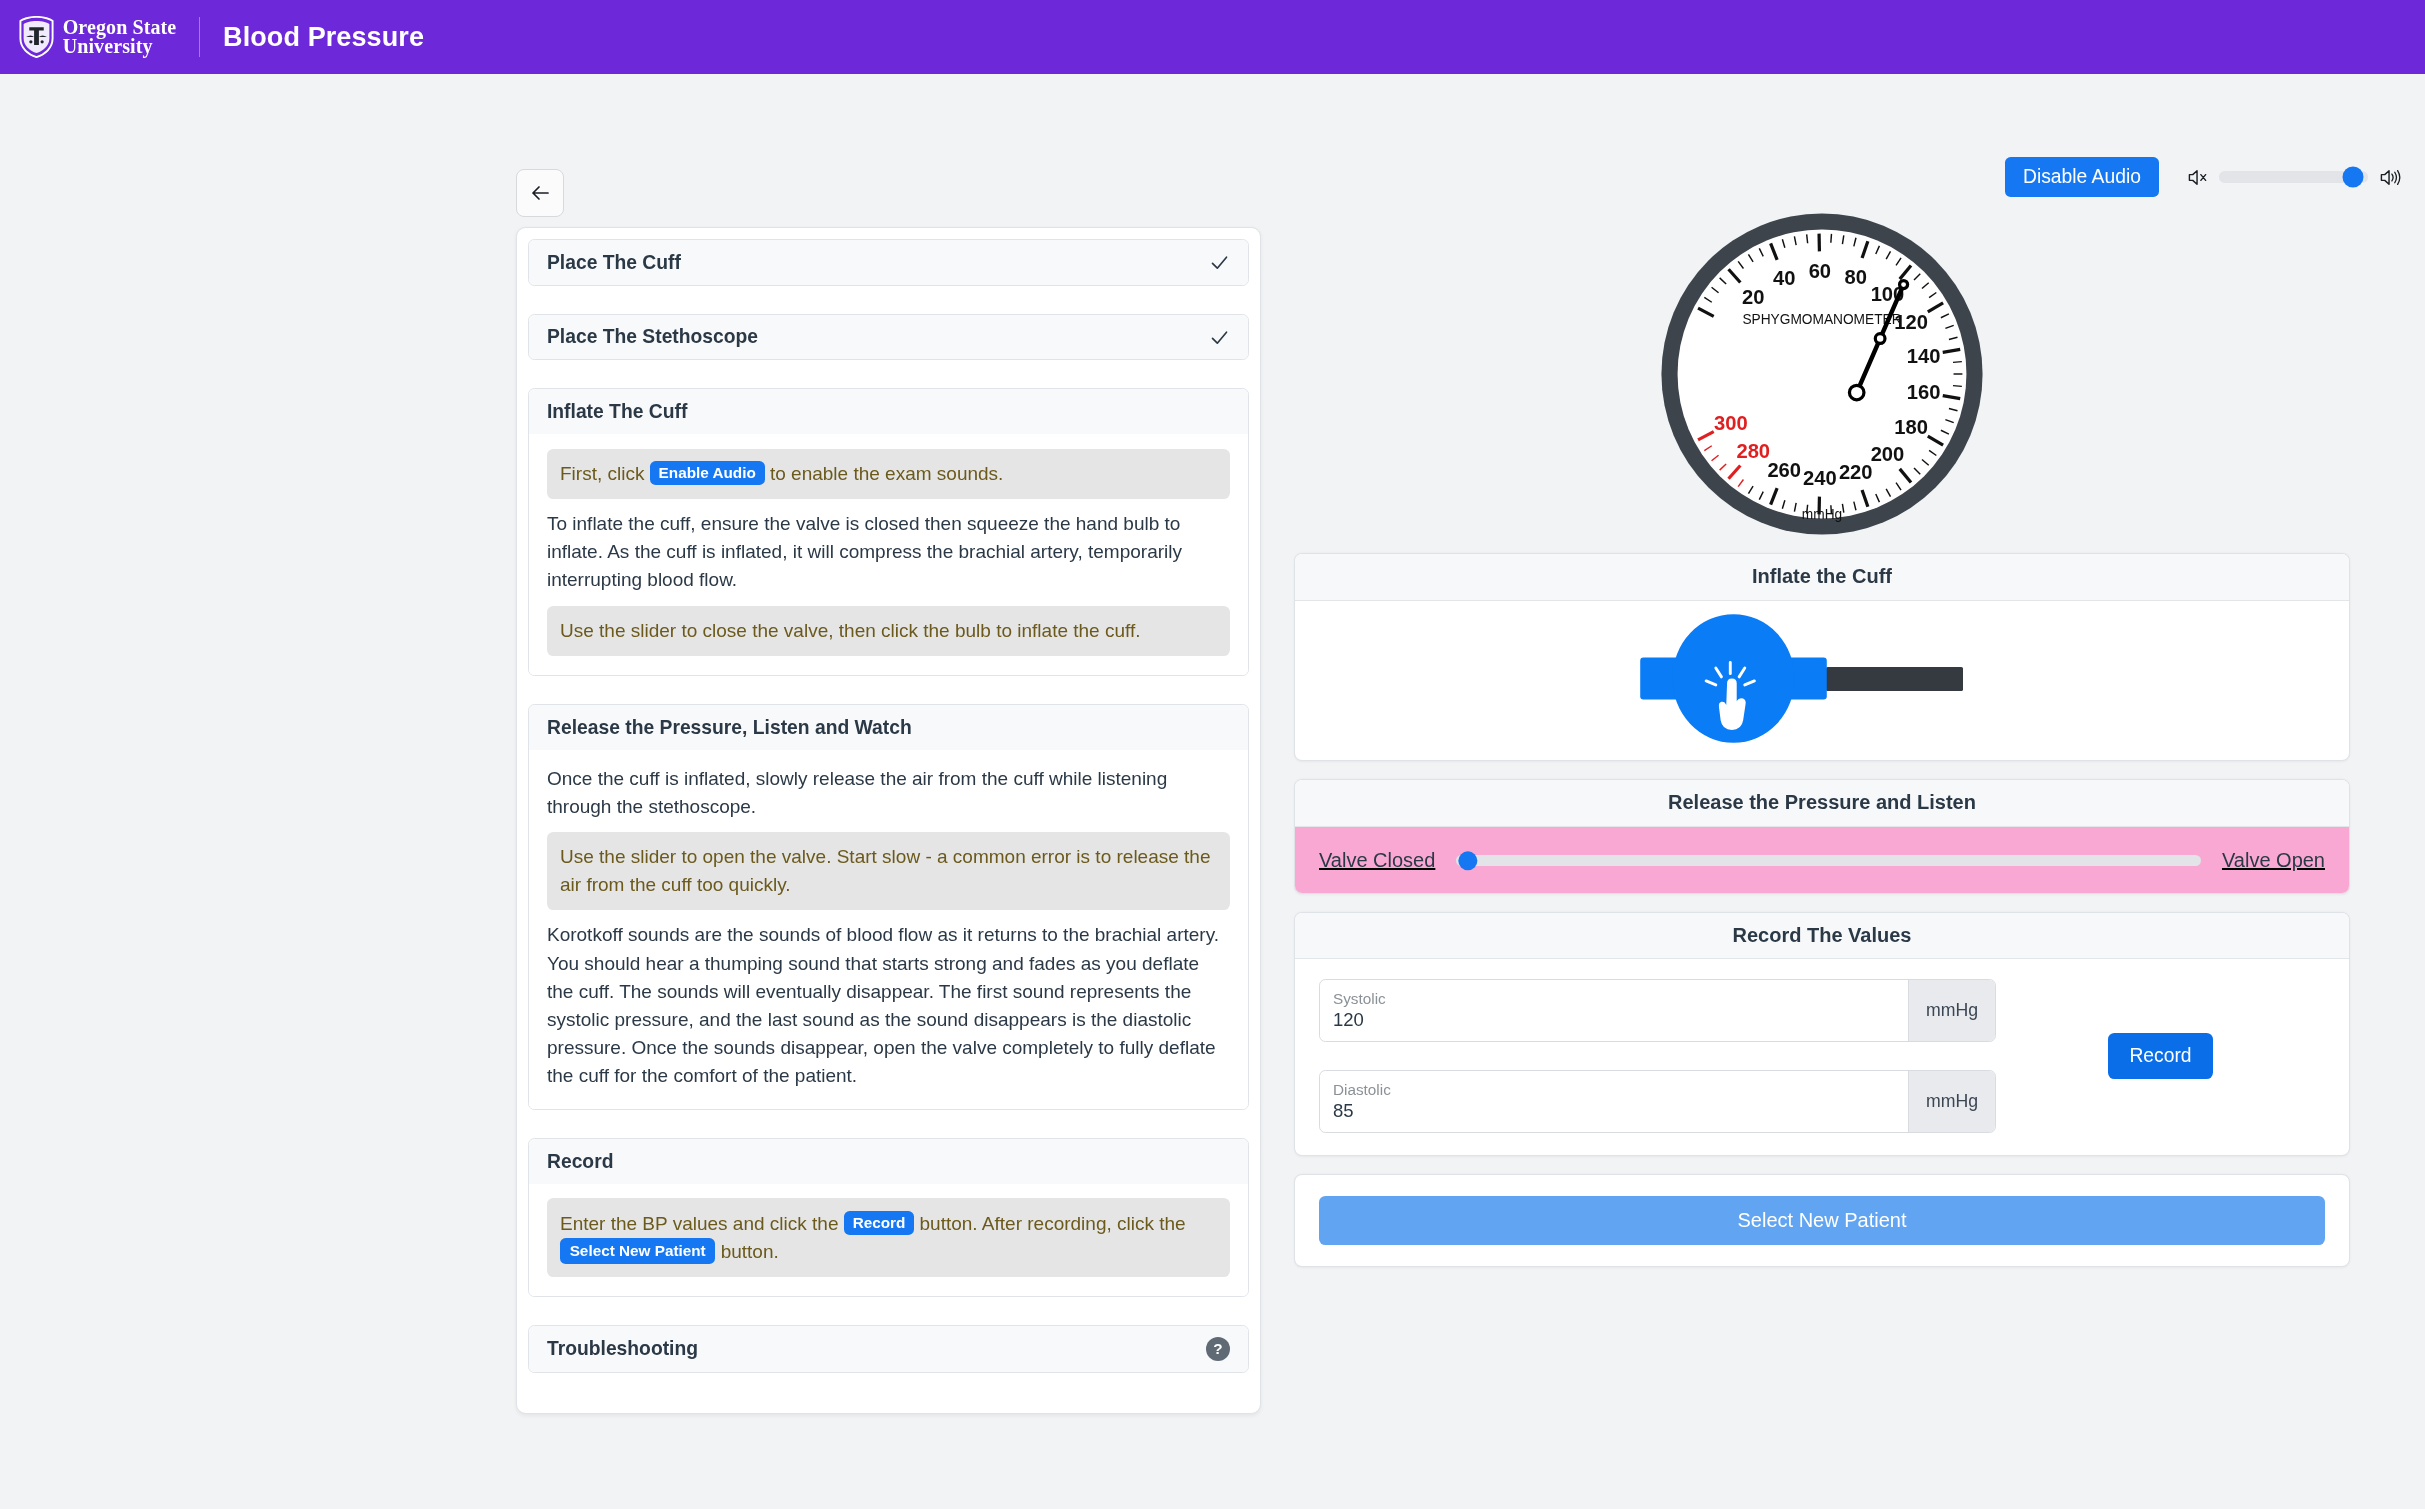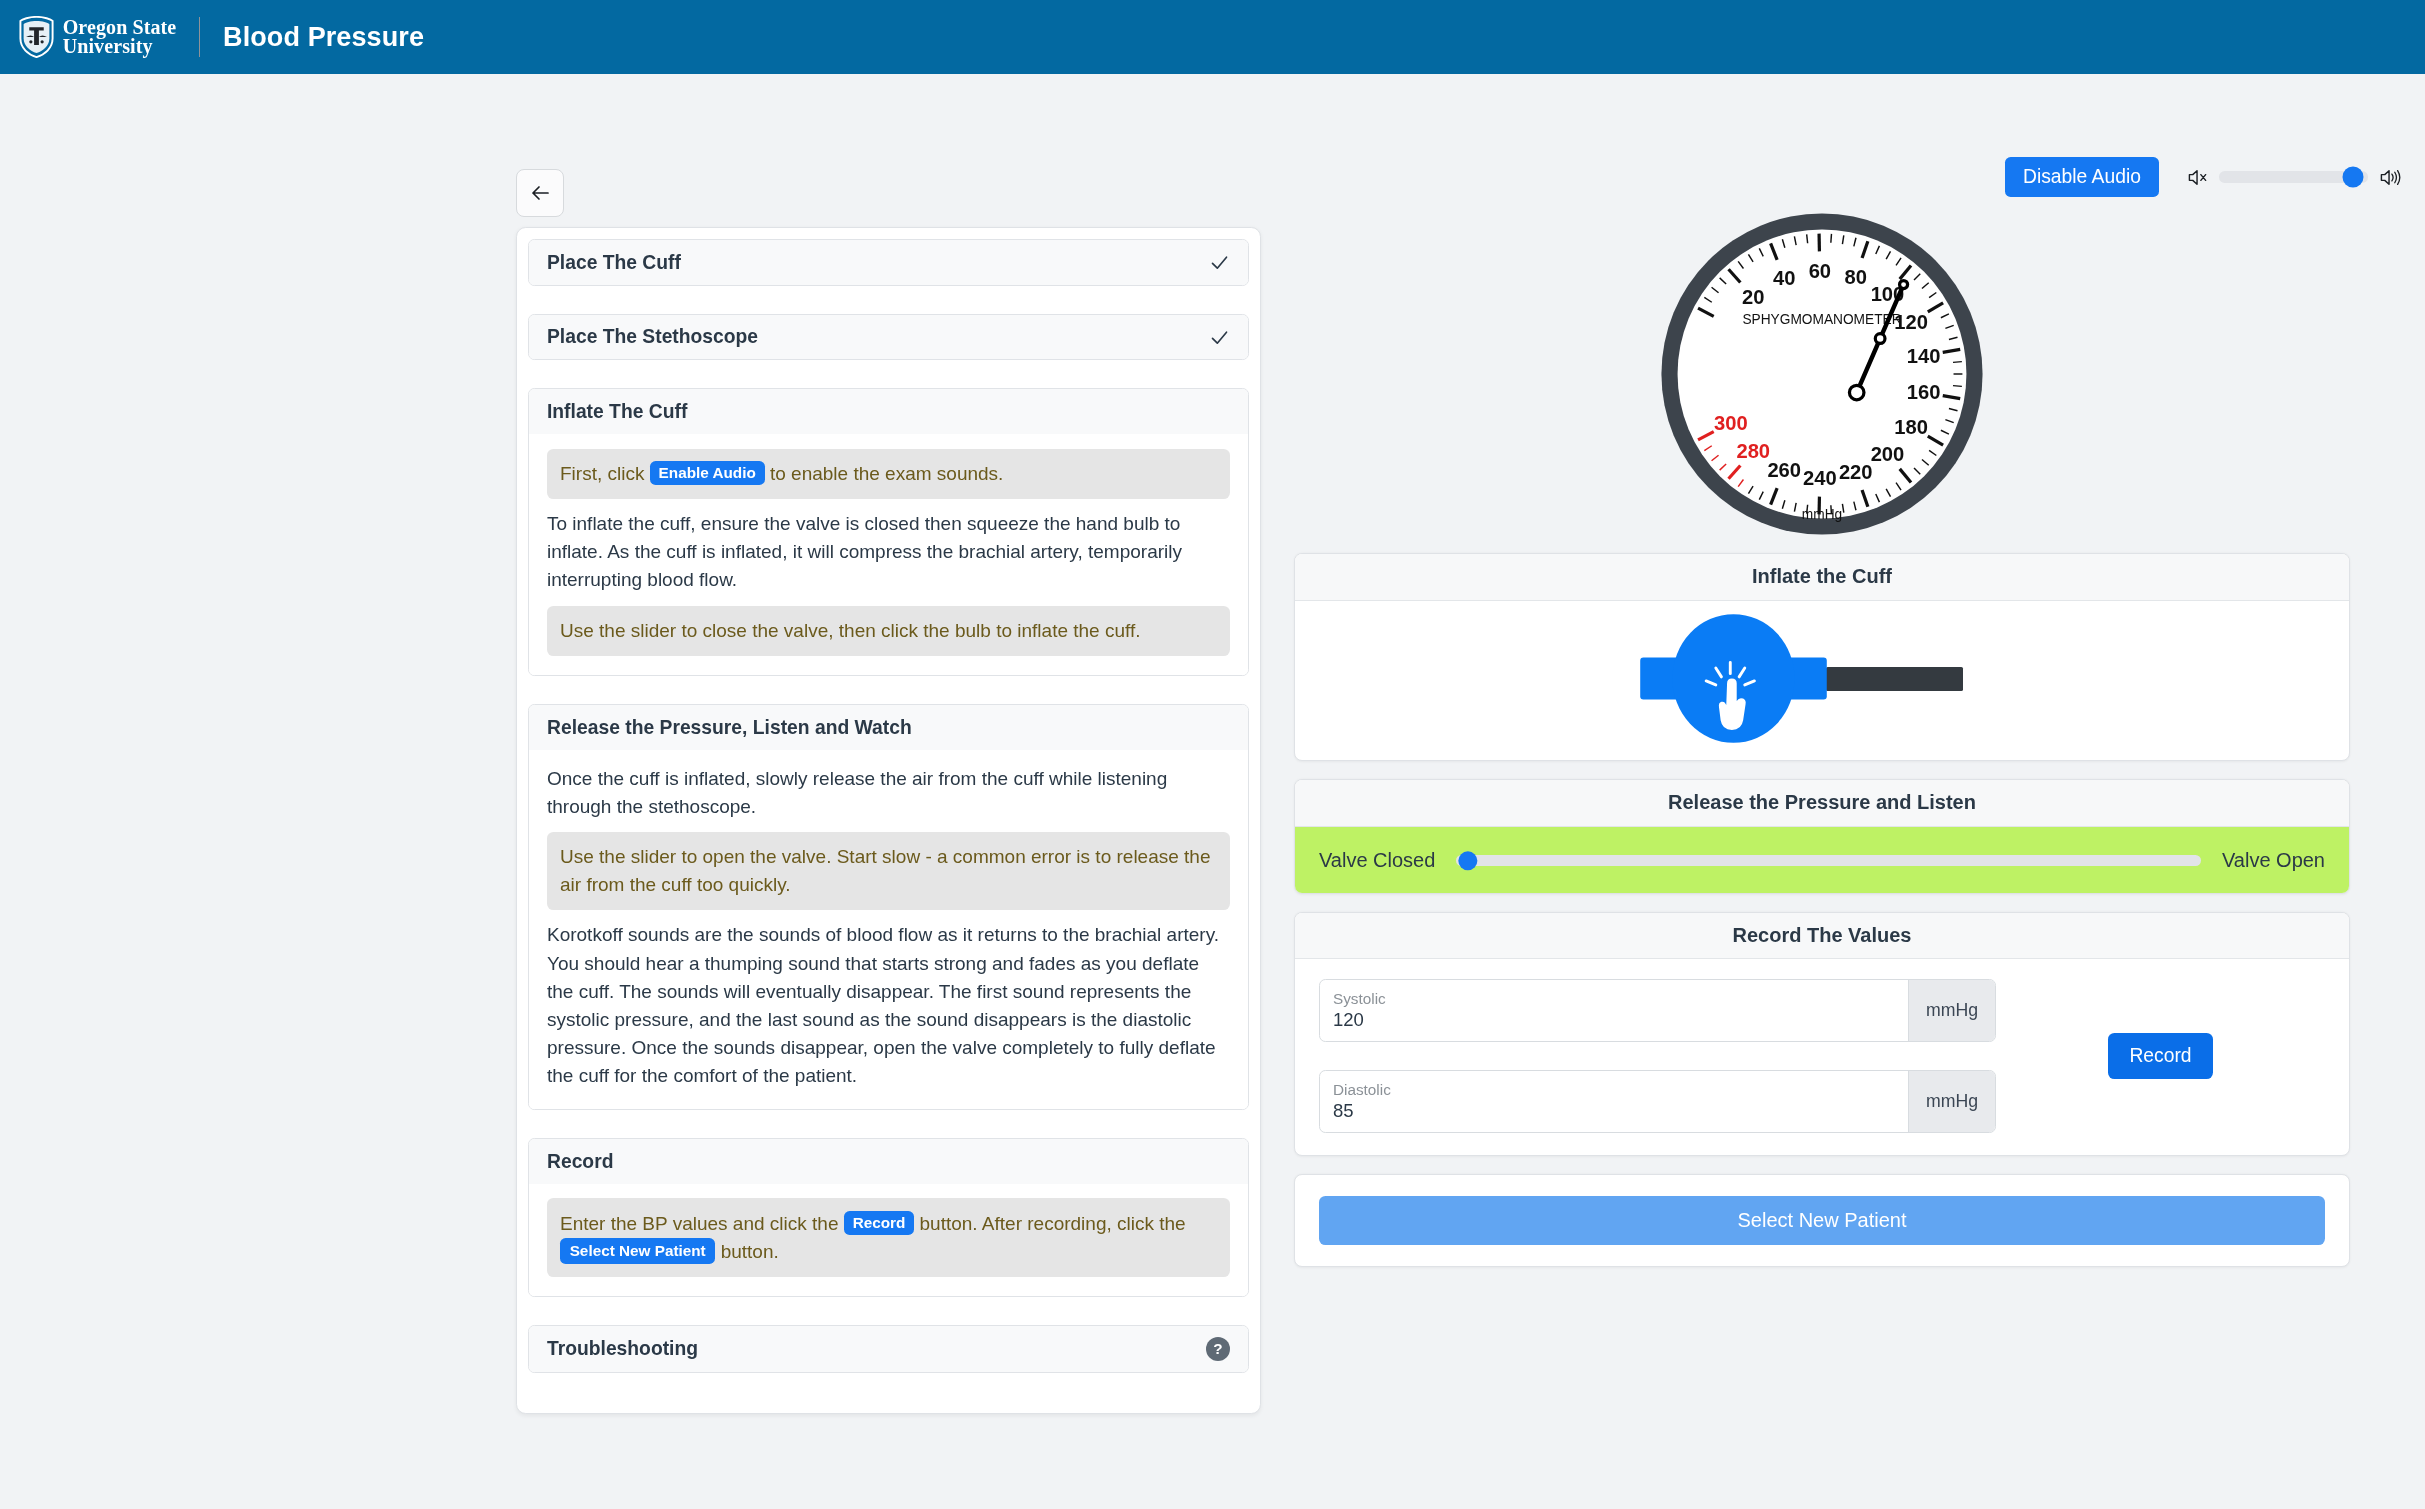--- a/index.html
+++ b/index.html
@@ -6,21 +6,21 @@
   html, body {
     width: 2426px; height: 1509px;
     background: #f1f3f5;
     font-family: "Liberation Sans", sans-serif;
     overflow: hidden;
   }
 
   
   .topbar {
     height: 74px; width: 100%;
-    background: #0369a1;
+    background: #6d28d9;
     display: flex; align-items: center;
     padding-left: 17.7px;
     position: relative;
   }
   .osu-logo { display: flex; align-items: center; gap: 8px; }
   .osu-mark { width: 37px; height: 42px; flex: none; }
   .osu-words {
     color: #fff; line-height: 0.97;
     font-family: "Liberation Serif", serif;
     font-weight: 700; font-size: 20px;
@@ -163,21 +163,21 @@
     margin-bottom: 17.7px;
     overflow: hidden;
   }
   .card-head {
     background: #f7f8f9;
     border-bottom: 0.8px solid #e3e6e9;
     text-align: center;
     padding: 11.3px 8px;
     font-size: 20px; font-weight: 700; color: #2b3947;
   }
-  .card-body { padding: 17.7px 24px; background: #bef264; }
+  .card-body { padding: 17.7px 24px; background: #f9a8d4; text-decoration: underline; }
 
   
   .bulb-body { padding: 13px 24px 17.7px 24px; display: flex; justify-content: center; }
   .bulb-area { position: relative; width: 371px; height: 129px; }
   .bulb {
     position: absolute; left: 0; top: 0;
     width: 193px; height: 129px; cursor: pointer;
   }
   .tube {
     position: absolute; left: 189px; top: 53px;

